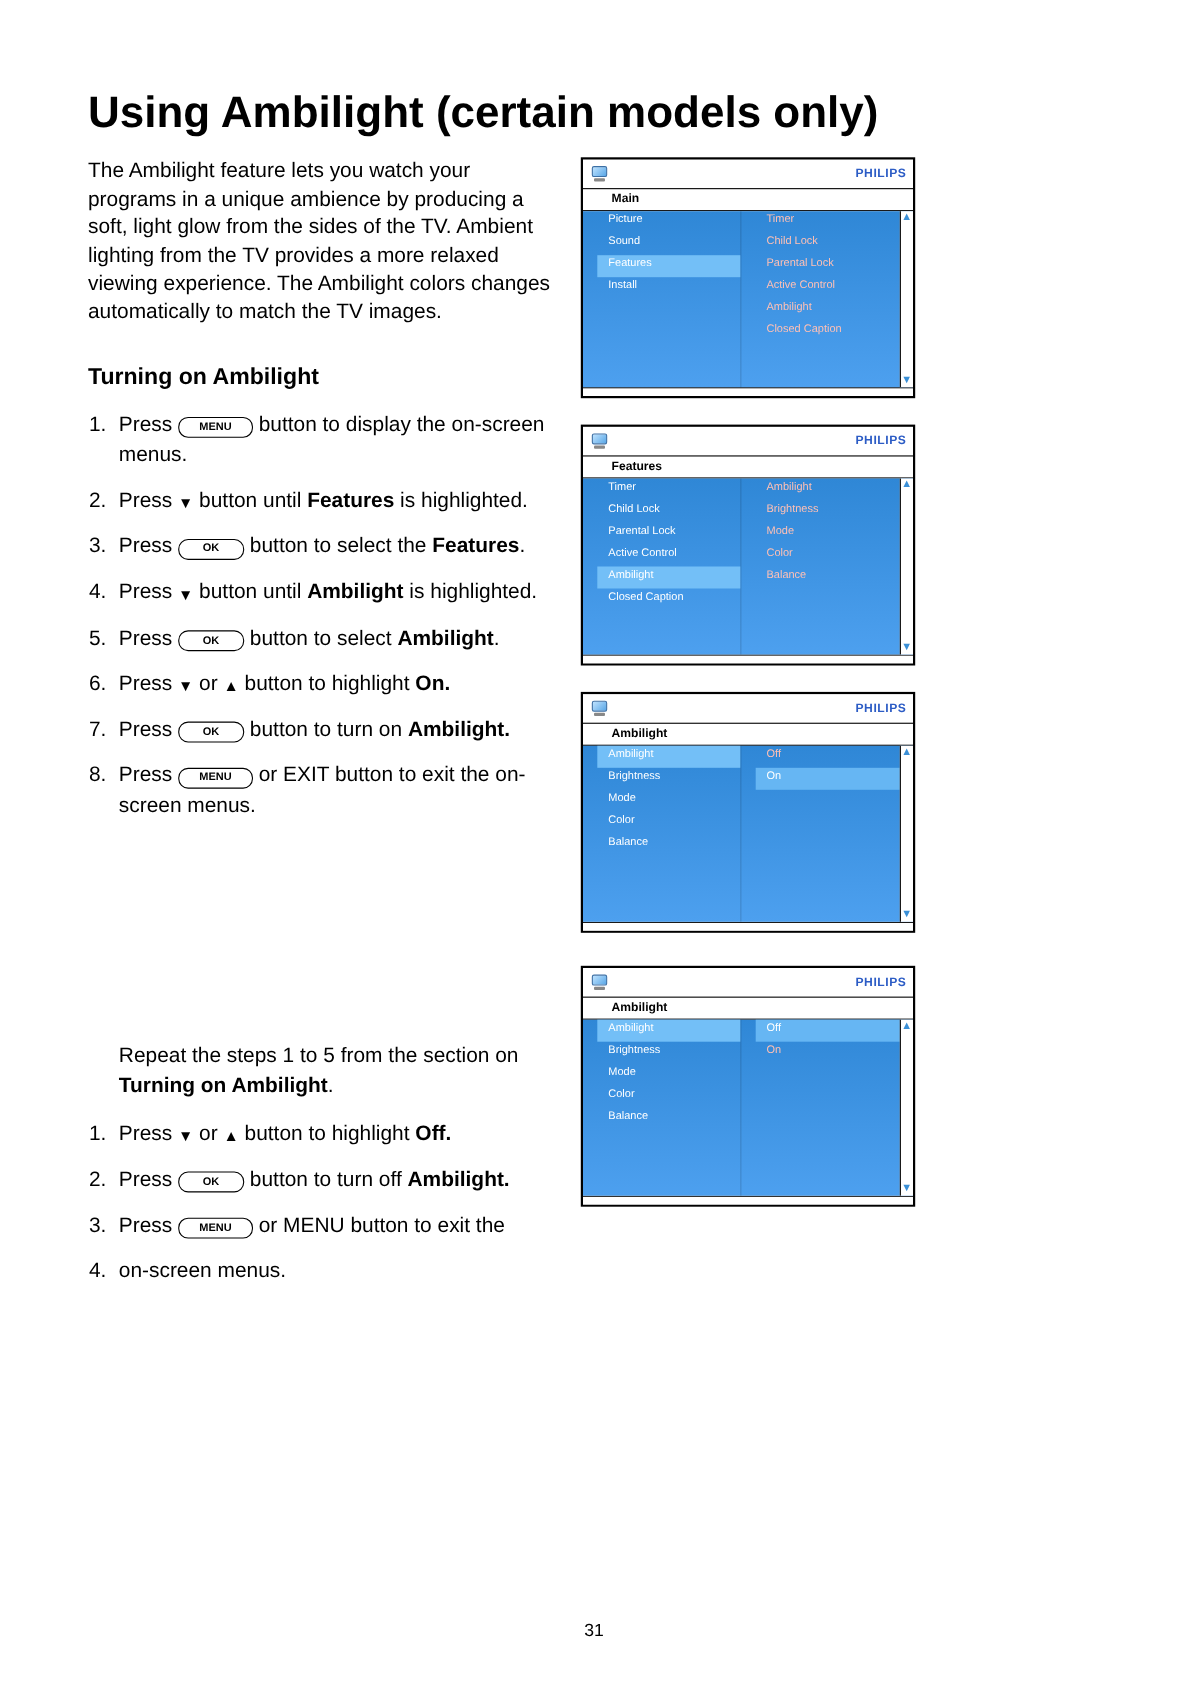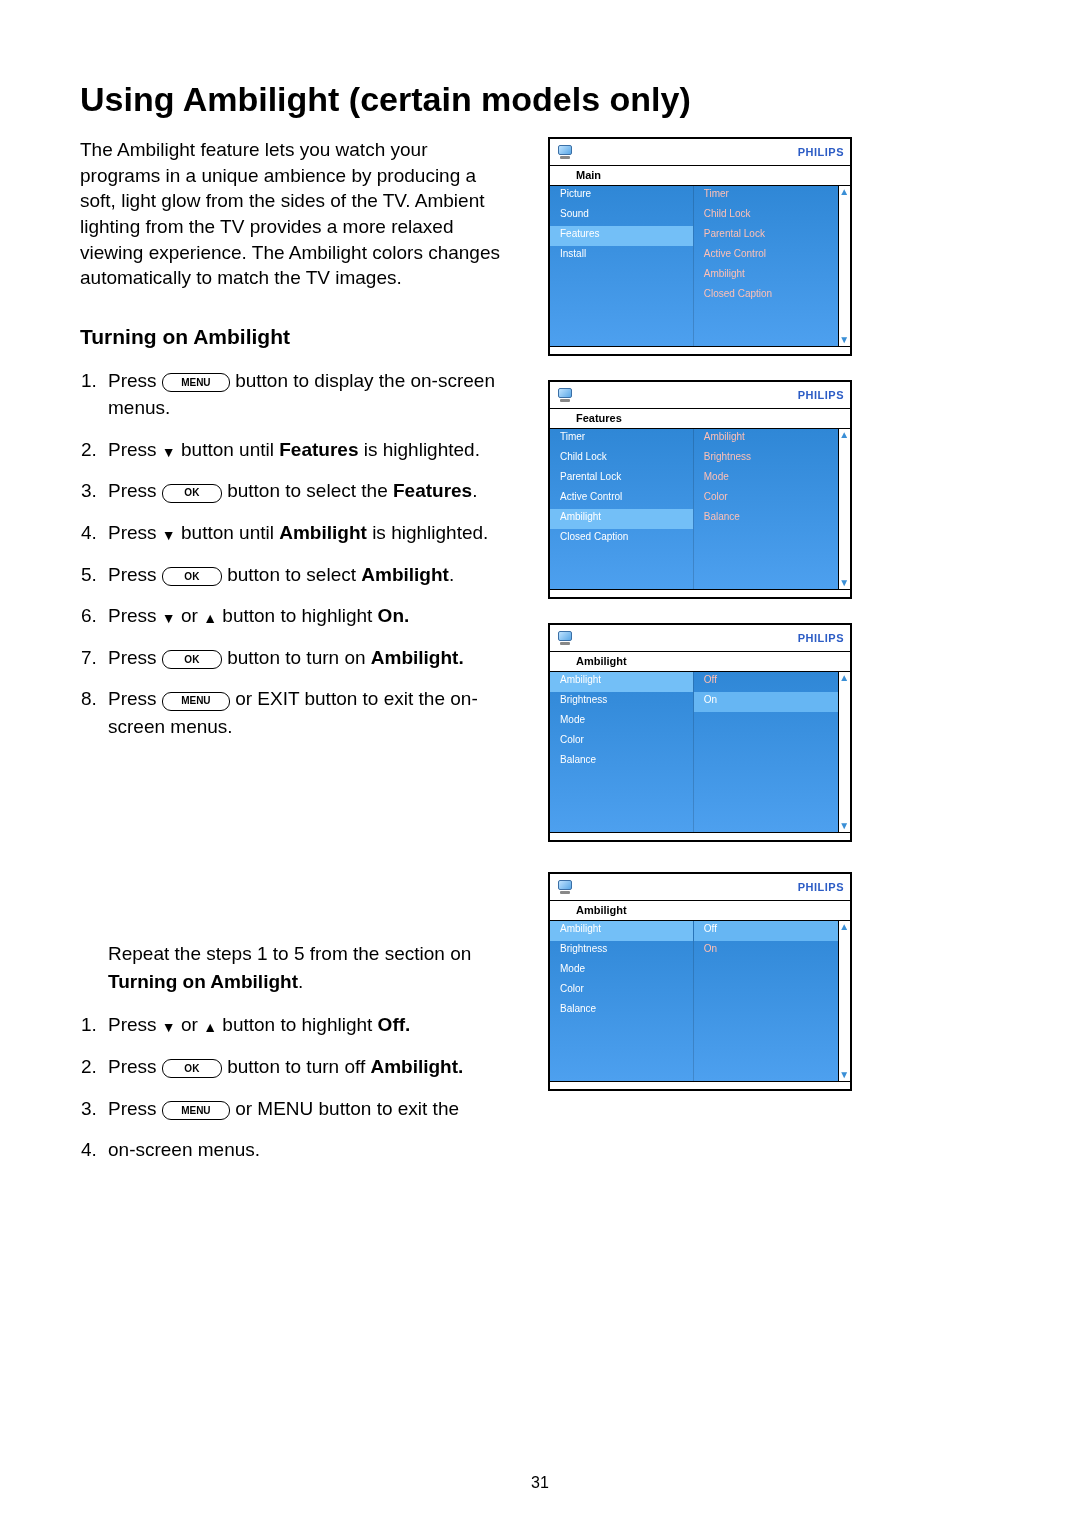--- a/index.html
+++ b/index.html
@@ -1,18 +1,18 @@
 <!DOCTYPE html>
 <html><head>
 <meta charset="utf-8">
 <style>
   html,body{margin:0;padding:0;background:#fff;font-family:"Gill Sans","Gill Sans MT","Segoe UI",Arial,sans-serif;color:#000;}
   .page{width:1080px;height:1532px;box-sizing:border-box;padding:80px 70px 60px 80px;position:relative;}
-  h1{font-size:34px;font-weight:700;margin:0 0 18px 0;}
-  .layout{display:flex;gap:48px;}
+  h1{font-size:40px;font-weight:700;margin:0 0 18px 0;}
+  .layout{display:flex;gap:28px;}
   .col-left{width:420px;flex:none;}
   .col-right{flex:1;}
   .intro{font-size:19px;line-height:1.35;margin-bottom:34px;}
   h2{font-size:21px;font-weight:700;margin:0 0 18px 0;}
   ol{padding-left:22px;margin:0 0 28px 0;font-size:19px;line-height:1.45;}
   ol li{margin-bottom:14px;padding-left:6px;}
   .btn{display:inline-flex;align-items:center;justify-content:center;border:1px solid #000;border-radius:9px;min-width:34px;height:17px;padding:0 16px;font:700 10px/1 Arial,sans-serif;vertical-align:1px;background:#fff;}
   .btn.ok{border-radius:9px;min-width:26px;}
   .tri{display:inline-block;font-size:14px;line-height:1;vertical-align:-1px;}
   .bold{font-weight:700;}
@@ -20,21 +20,21 @@
   .pagenum{position:absolute;bottom:40px;left:0;right:0;text-align:center;font-size:16px;}
   
   .card{border:2px solid #000;width:300px;margin-bottom:24px;background:#fff;}
   .card-head{display:flex;align-items:center;justify-content:space-between;height:26px;padding:0 6px;border-bottom:1px solid #000;}
   .tv-icon{width:18px;height:14px;position:relative;}
   .tv-icon .screen{position:absolute;top:0;left:2px;right:2px;bottom:4px;background:linear-gradient(135deg,#bfe3ff,#5aa7e6);border:1px solid #3b6fa5;border-radius:2px;}
   .tv-icon .base{position:absolute;bottom:0;left:4px;right:4px;height:3px;background:#888;border-radius:1px;}
   .brand{font:700 11px Arial,sans-serif;color:#2c5cc5;letter-spacing:0.5px;padding-left:25px;}
   .crumb{font:700 11px Arial,sans-serif;padding:3px 6px 4px 26px;border-bottom:1px solid #000;}
   .rows{display:flex;position:relative;background:linear-gradient(to bottom,#2f87d6,#4da0ef);}
-  .colL,.colR{width:50%;box-sizing:border-box;}
+  .colL,.colR{width:50%;box-sizing:border-box;padding-left:13px;}
   .colL{border-right:1px solid rgba(0,0,0,.15);}
   .row{height:17px;font:400 10px Arial,sans-serif;color:#fff;padding:2px 6px 0 10px;border-bottom:1px solid rgba(255,255,255,.0);}
   .row.sel{background:#73bff7;}
   .row.dim{color:#ffc0b5;}
   .colR .row{padding-left:10px;}
   .colR .row.hl{background:#66b6f3;}
   .scroll{width:12px;background:#fff;border-left:1px solid #000;display:flex;flex-direction:column;justify-content:space-between;align-items:center;}
   .scroll .arr{font-size:10px;color:#3a8fd6;line-height:12px;}
   .foot{height:7px;border-top:1px solid #000;background:#fff;}
   .off-section{margin-top:200px;}

